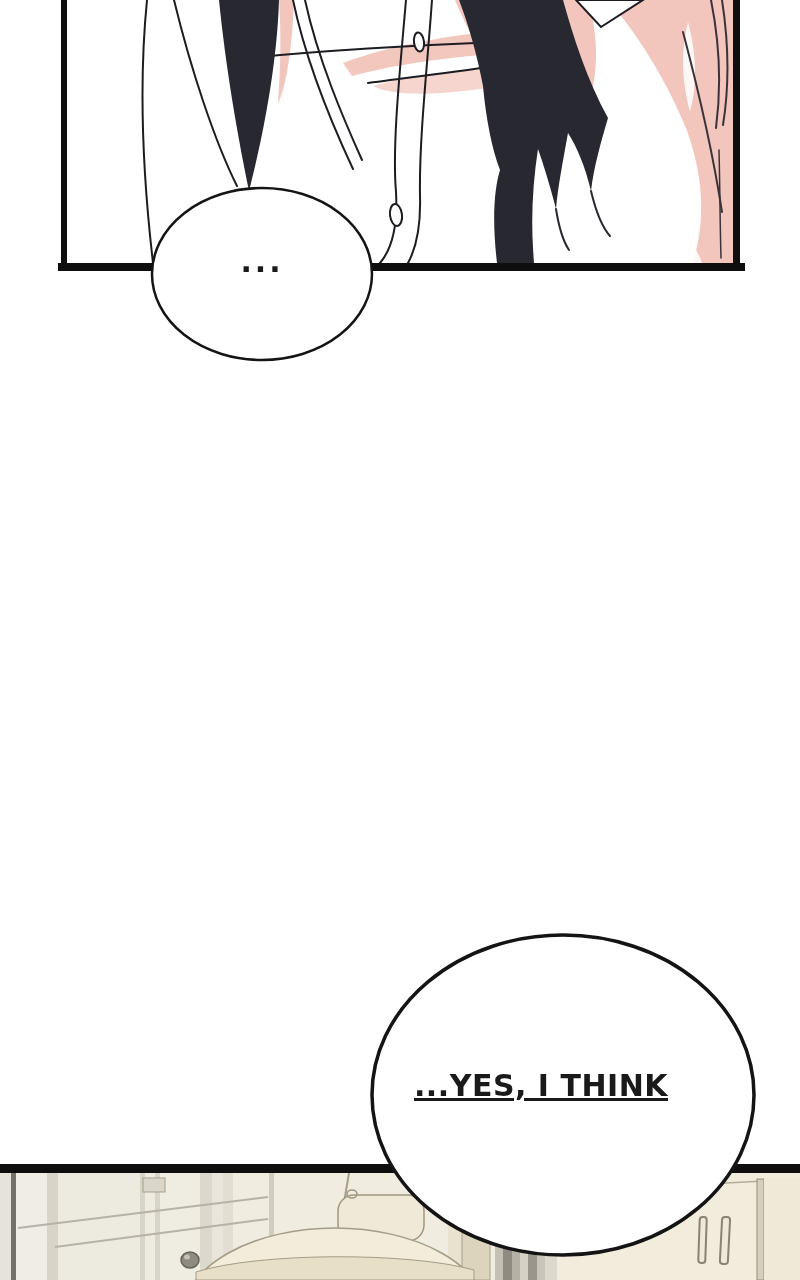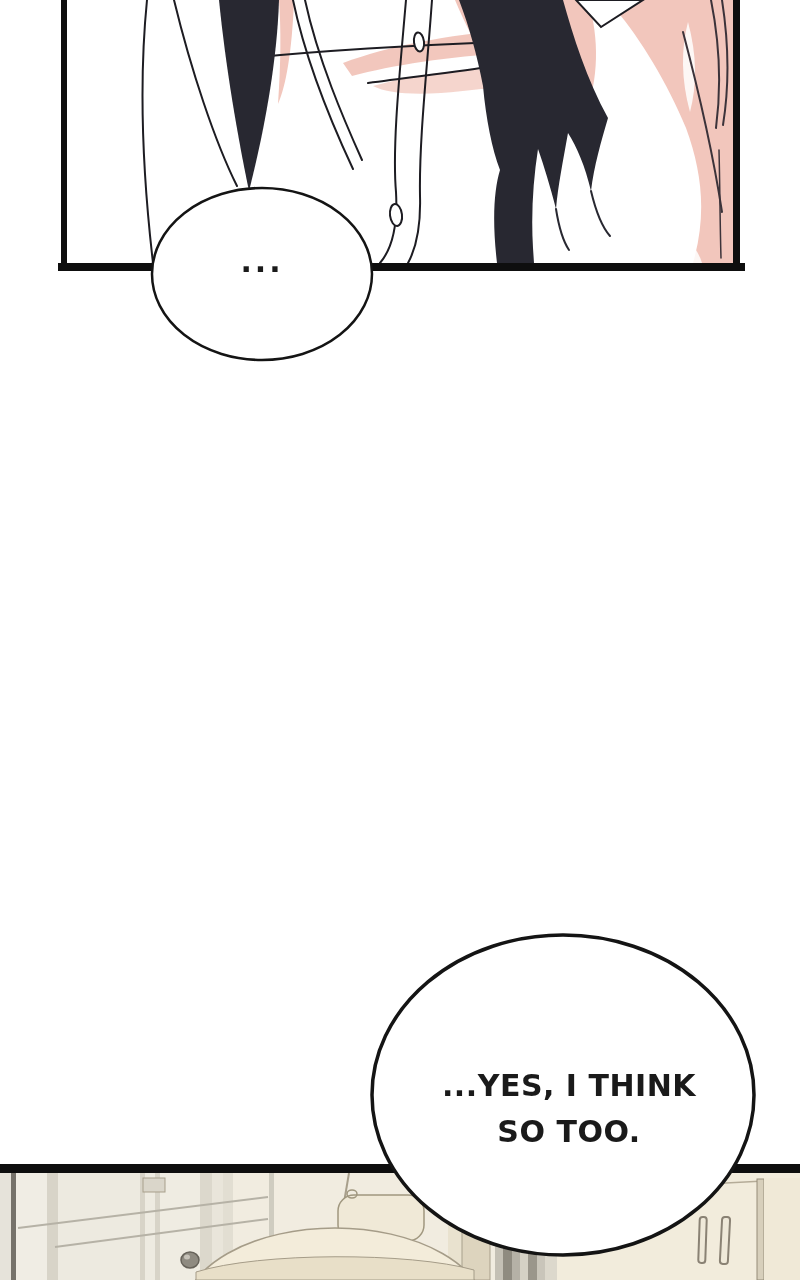--- a/index.html
+++ b/index.html
@@ -2,21 +2,21 @@
 <html><head>
 <meta charset="utf-8">
 <style>
   html,body{margin:0;padding:0;background:#ffffff;}
   .page{position:relative;width:800px;height:1280px;overflow:hidden;background:#ffffff;
         font-family:"DejaVu Sans", sans-serif;}
   .art{position:absolute;left:0;top:0;}
   .bubble-text{position:absolute;color:#1a1a1a;font-weight:700;text-align:center;
                font-family:"DejaVu Sans", sans-serif;}
   .bt-ellipsis{left:192px;top:238px;width:140px;font-size:30px;letter-spacing:3px;line-height:48px;}
-  .bt-reply{left:389px;top:1063px;width:360px;font-size:30px;line-height:46px;letter-spacing:0.5px;}
+  .bt-reply{left:361px;top:1063px;width:360px;font-size:30px;line-height:46px;letter-spacing:0.5px;text-decoration:underline;}
 </style>
 </head>
 <body>
 
 <div class="page">
 
 <svg class="art" width="800" height="1280" viewBox="0 0 800 1280">
   <defs>
     <clipPath id="clipP1">
           <rect x="67" y="0" width="666" height="263"></rect>
@@ -147,16 +147,15 @@
   </g>
 
   <ellipse cx="262" cy="274" rx="110" ry="86" fill="#ffffff" stroke="#141414" stroke-width="2.5"></ellipse>
   <ellipse cx="563" cy="1095" rx="191" ry="160" fill="#ffffff" stroke="#141414" stroke-width="3.5"></ellipse>
 </svg>
 
 <div class="bubble-text bt-ellipsis">...</div>
 
 <div class="bubble-text bt-reply">
   <div>...YES, I THINK</div>
-  <div>SO TOO.</div>
 </div>
 
 </div>
 
 </body></html>

